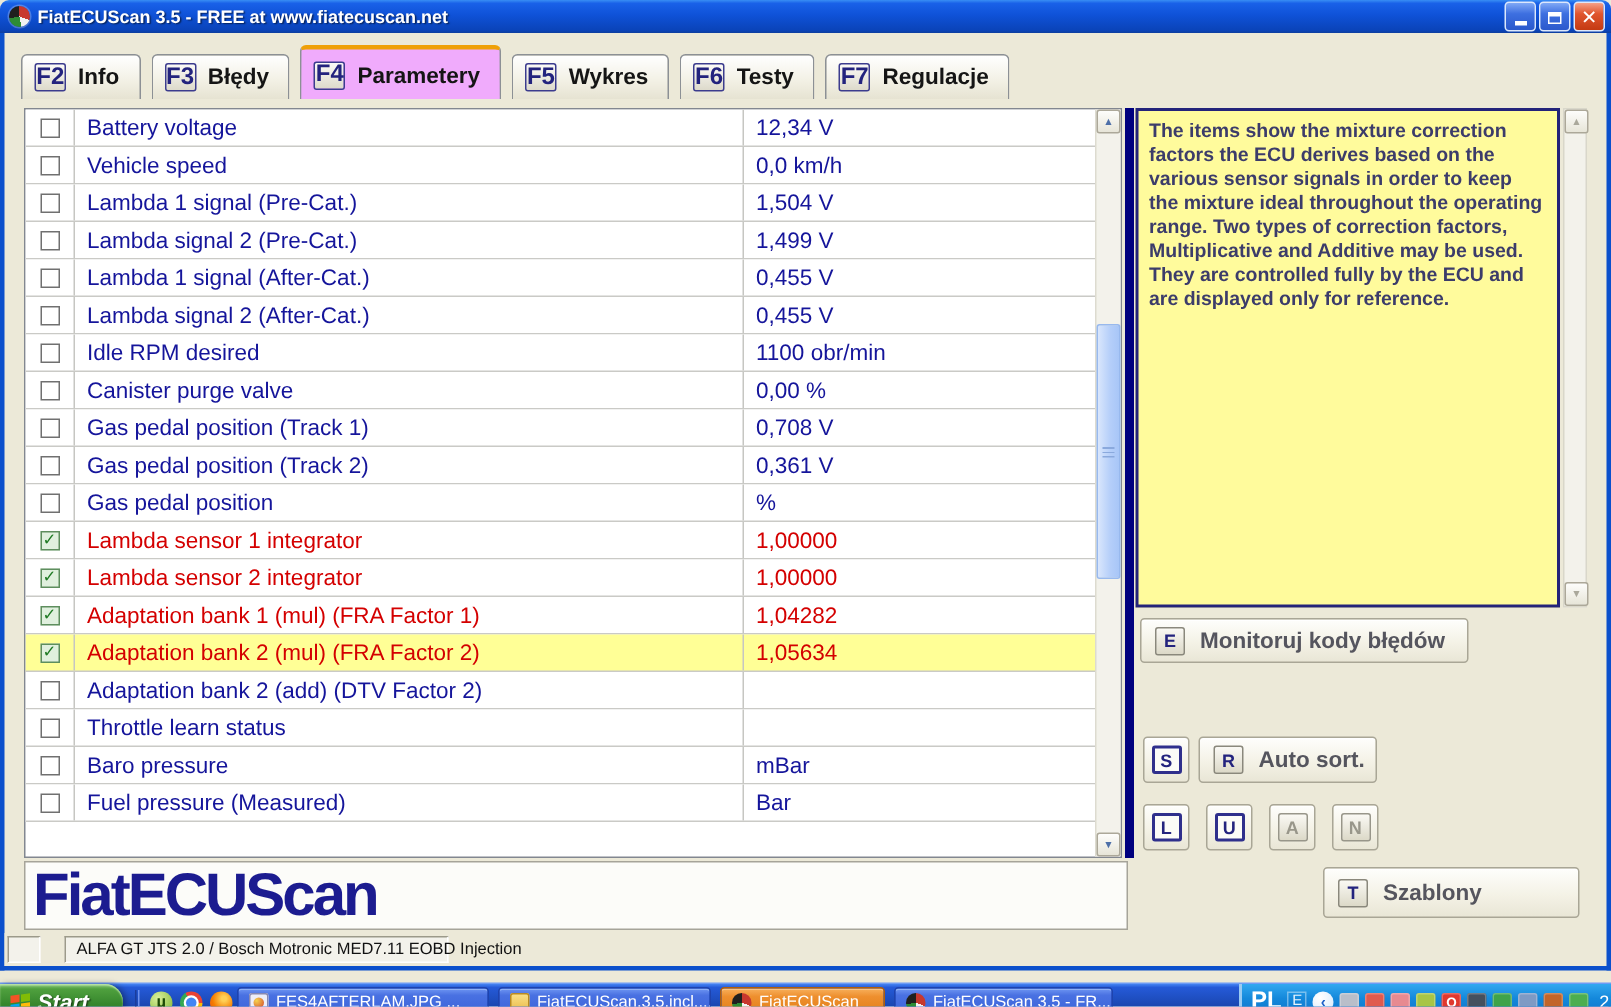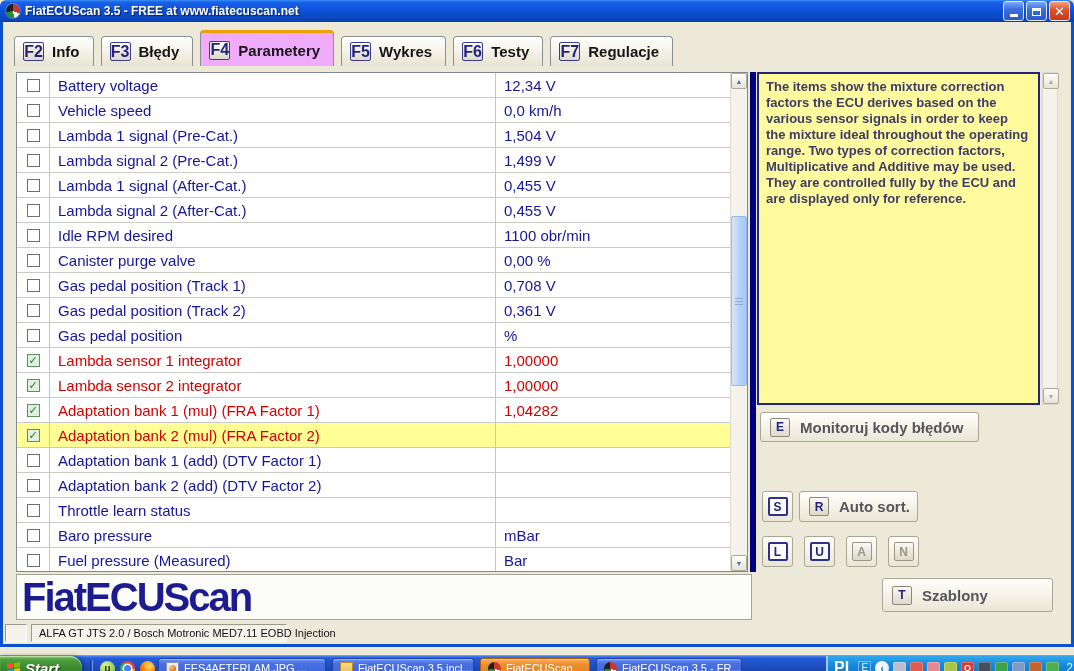--- a/index.html
+++ b/index.html
@@ -93,21 +93,21 @@
   #btn-u{left:804px;top:536px;width:31px;height:31px;justify-content:center;padding:0}
   #btn-a{left:846px;top:536px;width:31px;height:31px;justify-content:center;padding:0}
   #btn-n{left:888px;top:536px;width:31px;height:31px;justify-content:center;padding:0}
   #btn-templates{left:882px;top:578px;width:171px;height:34px}
 
   
   #logo-strip{position:absolute;left:16px;top:574px;width:736px;height:46px;background:#FCFCF9;
     border:1px solid #A6A499;display:flex;align-items:center;padding-left:5px}
   #logo{font-size:40px;font-weight:bold;color:#1C1C90;letter-spacing:-2px;line-height:1}
   #statusbar{position:absolute;left:3px;top:622px;width:964px;height:22px;background:#ECE9D8;
-    display:flex;gap:4px;padding:2px 2px;align-items:center}
+    display:flex;gap:16px;padding:2px 2px;align-items:center}
   .status-box{height:18px;border:1px solid;border-color:#9C9A8A #FFFFFF #FFFFFF #9C9A8A;background:#F3F2EB}
   #status-left{width:22px}
   #status-text{width:256px;font-size:11px;color:#111;display:flex;align-items:center;padding:0 7px;white-space:nowrap}
 
   
   #taskbar{position:absolute;left:0;top:655px;width:1074px;height:24px;
     background:linear-gradient(180deg,#4584F2 0%,#255AD8 10%,#1A46B0 65%,#1C4ABB 100%);
     border-top:1px solid #6D9BF5}
   #start-btn{position:absolute;left:0;top:0;height:24px;width:82px;
     background:linear-gradient(180deg,#8CC97C 0%,#4FA03E 14%,#37872D 55%,#2E7C26 100%);
@@ -302,27 +302,21 @@
             <span class="cb on">✓</span>
           </div>
           <div class="cell-name red">Adaptation bank 1 (mul) (FRA Factor 1)</div>
           <div class="cell-value red">1,04282</div>
         </div>
         <div class="prow hl">
           <div class="cell-check">
             <span class="cb on">✓</span>
           </div>
           <div class="cell-name red">Adaptation bank 2 (mul) (FRA Factor 2)</div>
-        </div>
-        <div class="prow">
-          <div class="cell-check">
-            <span class="cb"></span>
-          </div>
-          <div class="cell-name">Adaptation bank 1 (add) (DTV Factor 1)</div>
-          <div class="cell-value"></div>
+          <div class="cell-value red">1,05634</div>
         </div>
         <div class="prow">
           <div class="cell-check">
             <span class="cb"></span>
           </div>
           <div class="cell-name">Adaptation bank 2 (add) (DTV Factor 2)</div>
           <div class="cell-value"></div>
         </div>
         <div class="prow">
           <div class="cell-check">

